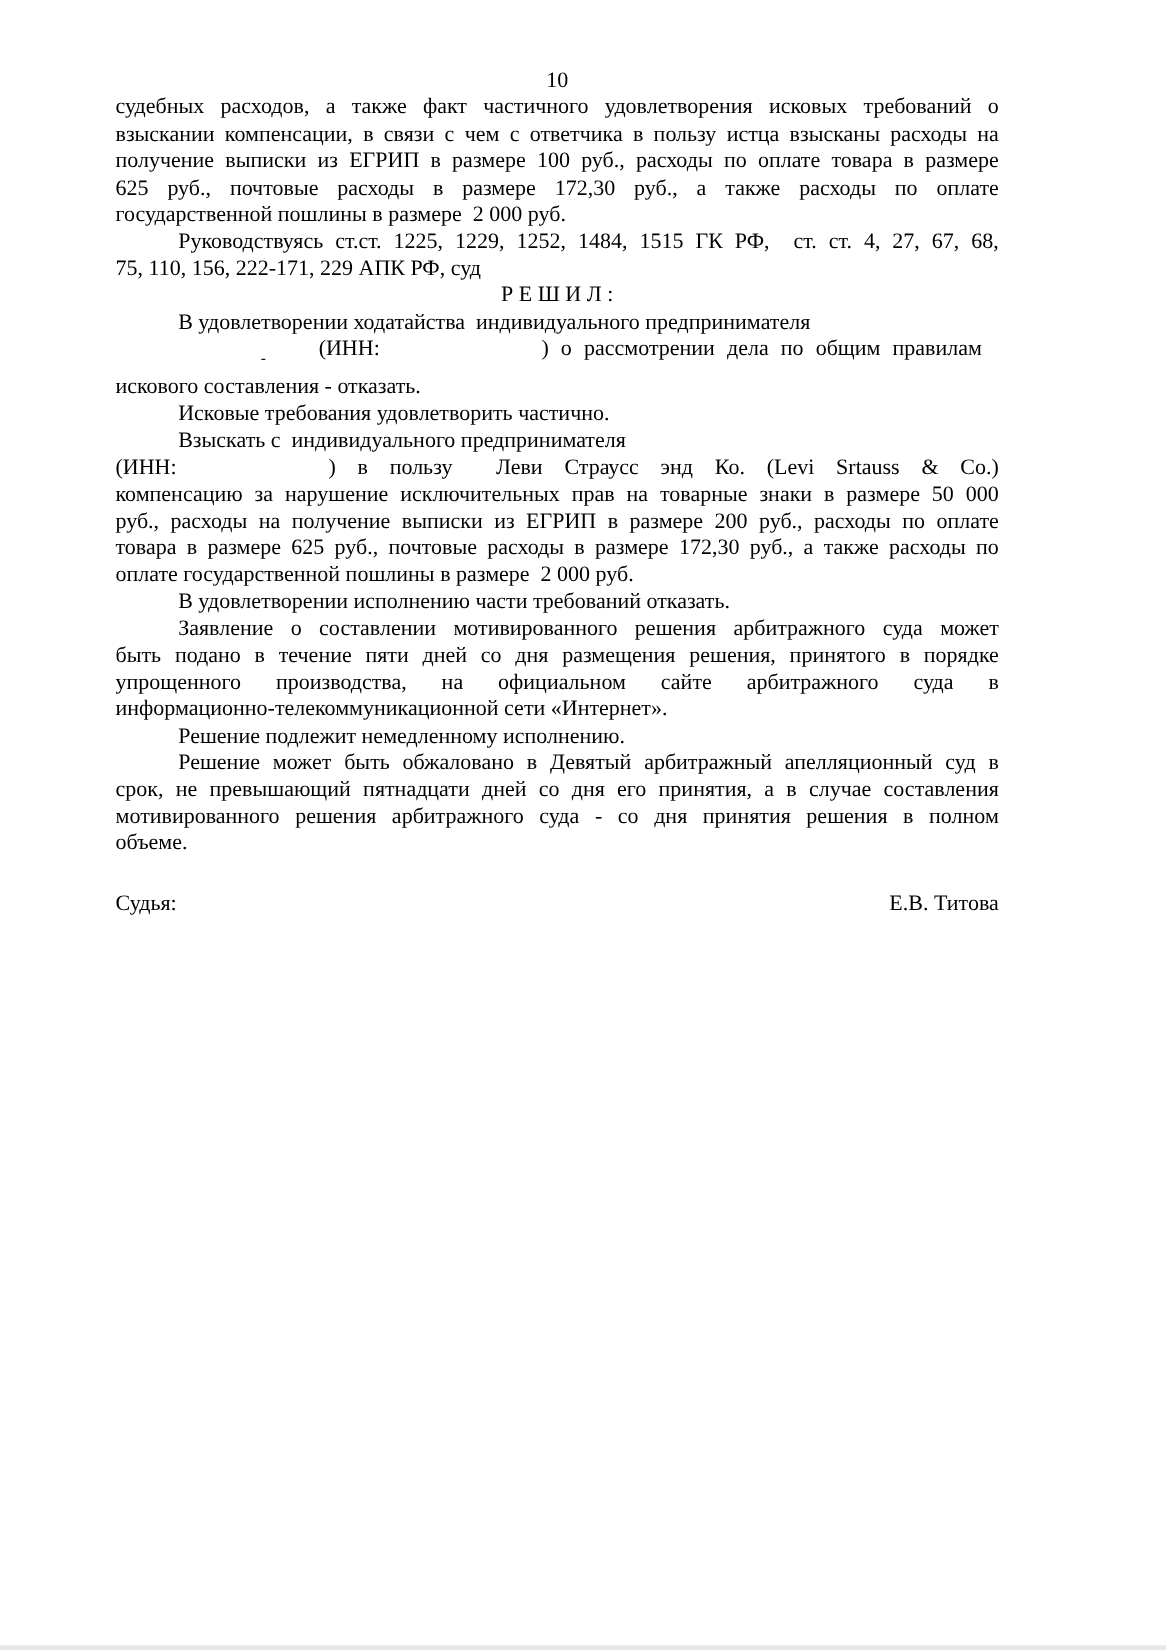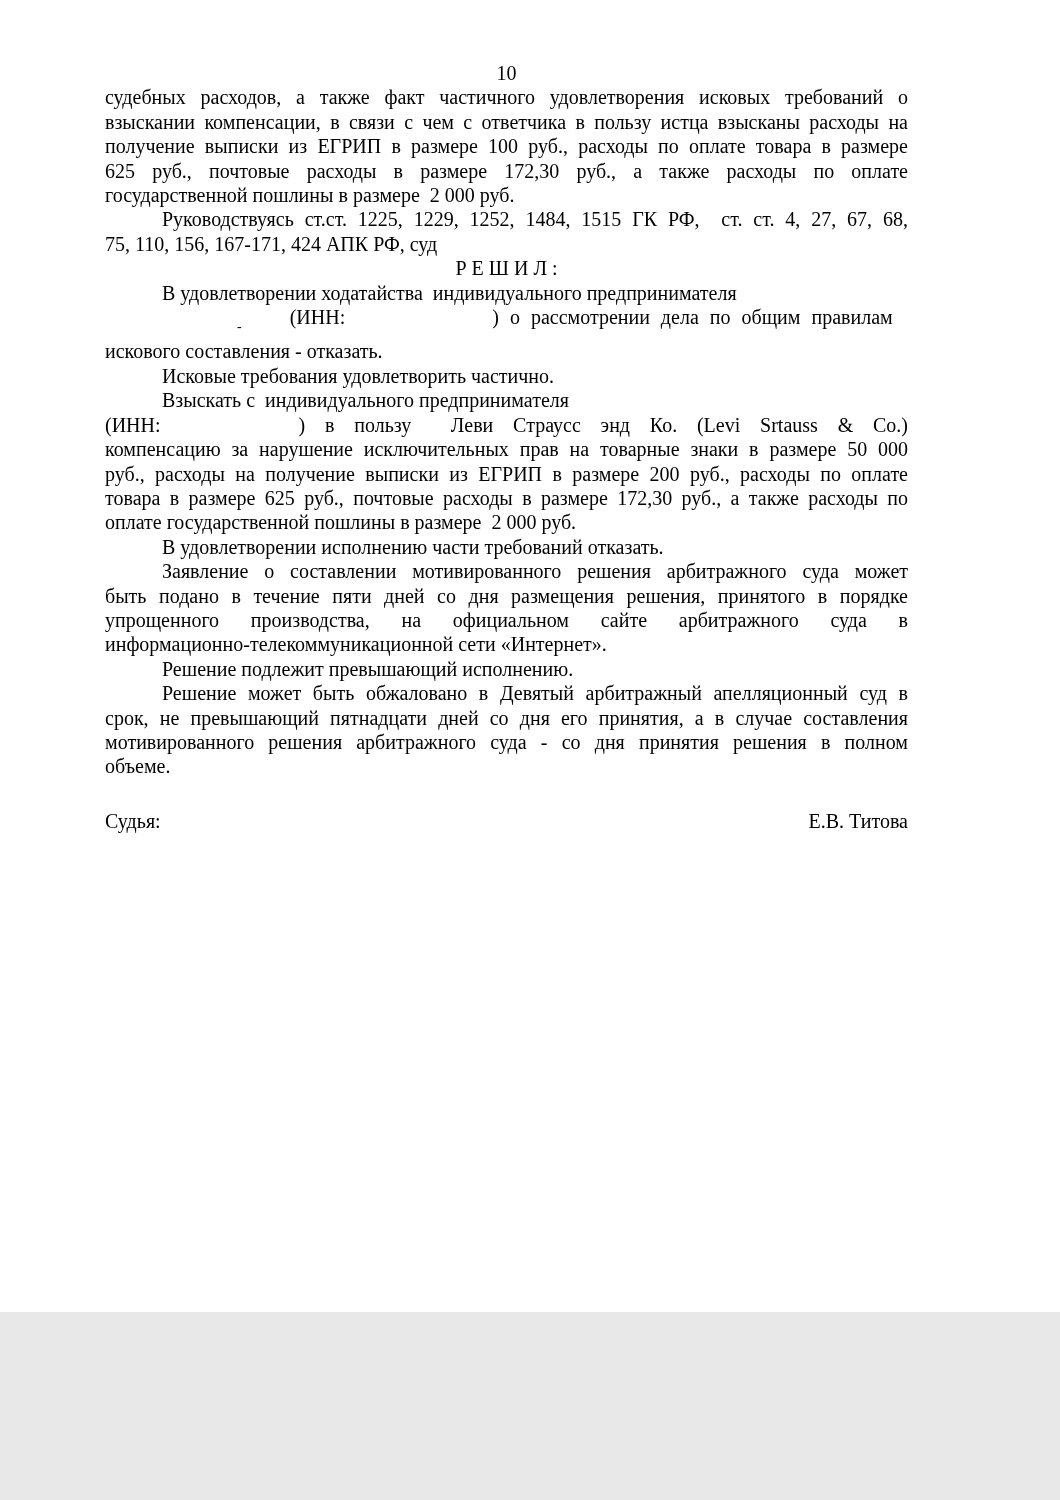--- a/index.html
+++ b/index.html
@@ -3,21 +3,21 @@
 <meta charset="utf-8">
 <style>
   html, body {
     margin: 0;
     padding: 0;
     background: #e8e8e8;
   }
   .sheet {
     position: relative;
     width: 1060px;
-    height: 1312px;
+    height: 1496px;
     margin: 0 auto;
     background: #ffffff;
     color: #000000;
     font-family: "Liberation Serif", "DejaVu Serif", serif;
     font-size: 20px;
     line-height: 24.4px;
     box-sizing: border-box;
     padding: 61px 152px 0 105px;
     overflow: hidden;
   }
@@ -67,21 +67,21 @@
   <div>
     <div class="ln first-para">судебных расходов, а также факт частичного удовлетворения исковых требований о</div>
     <div class="ln">взыскании компенсации, в связи с чем с ответчика в пользу истца взысканы расходы на</div>
     <div class="ln">получение выписки из ЕГРИП в размере 100 руб., расходы по оплате товара в размере</div>
     <div class="ln">625 руб., почтовые расходы в размере 172,30 руб., а также расходы по оплате</div>
     <div class="ln last">государственной пошлины в размере&nbsp; 2 000 руб.</div>
   </div>
 
   <div>
     <div class="ln ind">Руководствуясь ст.ст. 1225, 1229, 1252, 1484, 1515 ГК РФ,&nbsp; ст. ст. 4, 27, 67, 68,</div>
-    <div class="ln last">75, 110, 156, 167-171, 424 АПК РФ, суд</div>
+    <div class="ln last">75, 110, 156, 222-171, 229 АПК РФ, суд</div>
   </div>
 
   <div class="ln ctr">Р Е Ш И Л :</div>
 
   <div>
     <div class="ln ind last">В удовлетворении ходатайства&nbsp; индивидуального предпринимателя</div>
     <div class="ln last"><span class="sp sp-a"></span><span class="mark">-</span><span class="sp sp-b"></span><span>(ИНН:</span><span class="sp sp-c"></span><span class="wsp">) о рассмотрении дела по общим правилам</span></div>
     <div class="ln last">искового составления - отказать.</div>
   </div>
 
@@ -98,21 +98,21 @@
 
   <div class="ln ind last">В удовлетворении исполнению части требований отказать.</div>
 
   <div>
     <div class="ln ind">Заявление о составлении мотивированного решения арбитражного суда может</div>
     <div class="ln">быть подано в течение пяти дней со дня размещения решения, принятого в порядке</div>
     <div class="ln">упрощенного производства, на официальном сайте арбитражного суда в</div>
     <div class="ln last">информационно-телекоммуникационной сети «Интернет».</div>
   </div>
 
-  <div class="ln ind last">Решение подлежит превышающий исполнению.</div>
+  <div class="ln ind last">Решение подлежит немедленному исполнению.</div>
 
   <div>
     <div class="ln ind">Решение может быть обжаловано в Девятый арбитражный апелляционный суд в</div>
     <div class="ln">срок, не превышающий пятнадцати дней со дня его принятия, а в случае составления</div>
     <div class="ln">мотивированного решения арбитражного суда - со дня принятия решения в полном</div>
     <div class="ln last">объеме.</div>
   </div>
 
   <div class="sig-row">
     <span>Судья:</span>

